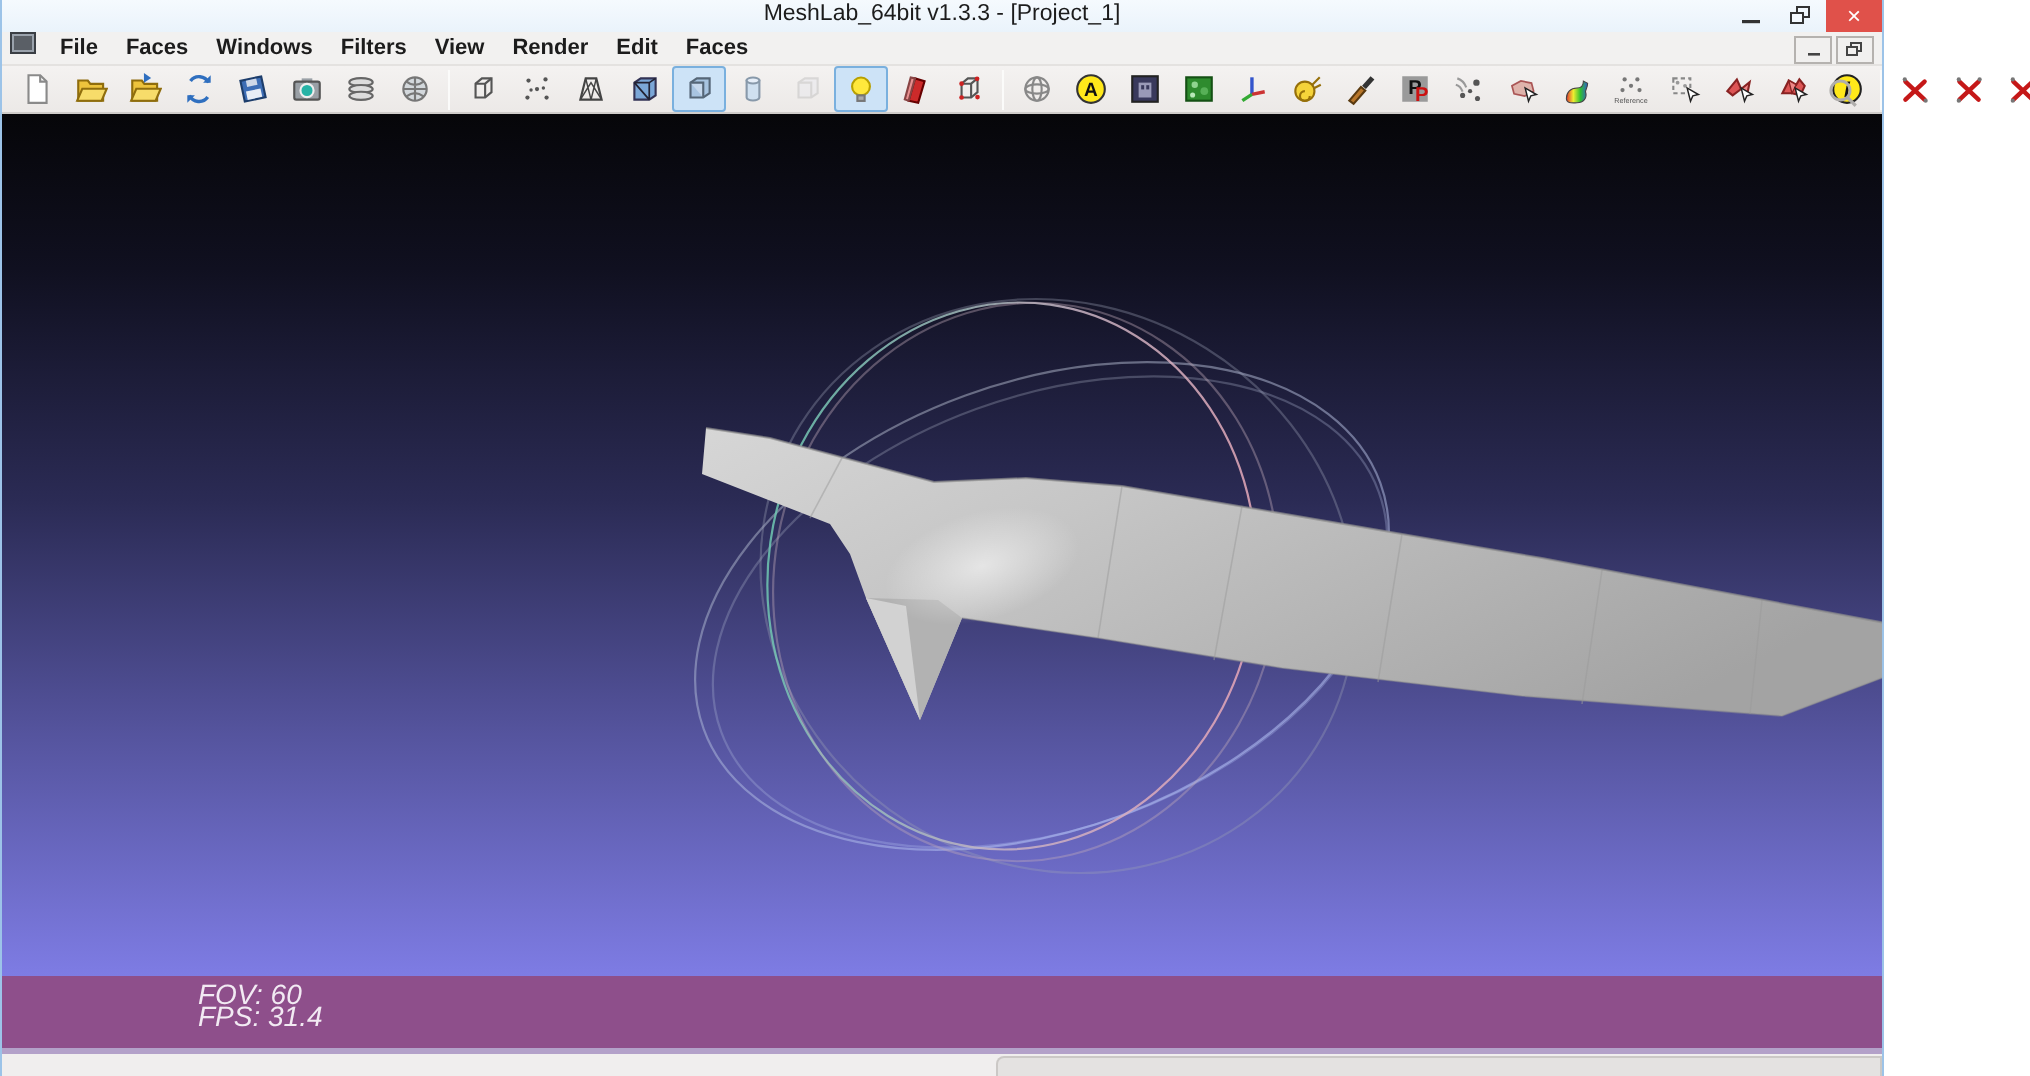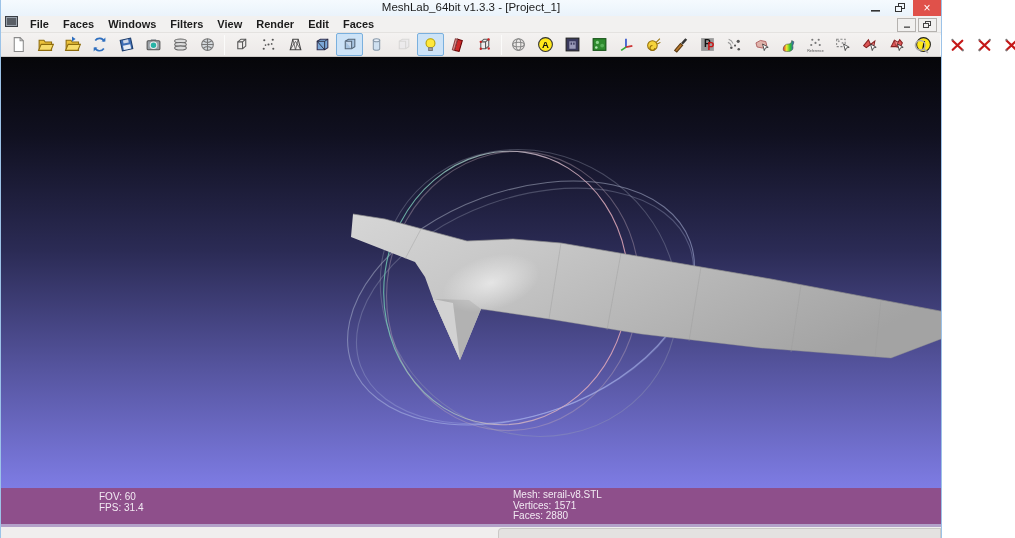--- a/index.html
+++ b/index.html
@@ -30,21 +30,21 @@
   .tbtn.selected{background:#cde3f7;border-color:#7ab0de;}
   .tbtn.disabled{opacity:.45;}
   .tbtn svg{display:block;}
   #search-btn{position:absolute;right:6px;top:2px;}
 
   
   #viewport{position:relative;width:100%;height:431px;background:linear-gradient(180deg,#060609 0%,#101020 18%,#2b2b55 45%,#55549e 72%,#7e7ce4 100%);overflow:hidden;}
   #scene{position:absolute;left:0;top:0;}
 
   
-  #statusstrip{position:relative;height:36px;background:var(--strip-purple,#8e4f8b);color:#f2eaf3;font-size:10px;line-height:10.5px;}
+  #statusstrip{position:relative;height:36px;background:var(--strip-purple,#8e4f8b);color:#f2eaf3;font-size:14px;line-height:10.5px;font-style:italic;}
   .sleft{position:absolute;left:98px;top:4px;}
   .sright{position:absolute;left:512px;top:2px;}
 
   
   #lavline{height:3px;background:#b3a1c9;}
   #bottombar{position:relative;height:11px;background:#f0eeee;}
   #grip-tab{position:absolute;left:497px;right:0;top:1px;height:10px;background:#e4e2e1;border:1px solid #cbc8c6;border-bottom:none;border-radius:4px 0 0 0;}
 </style>
 </head>
 <body>
@@ -444,25 +444,20 @@
         <path d="M974 269 L890 301 L760 291 L640 277 L548 262 L480 252" fill="none" stroke="#8f8f8f" stroke-width="0.8" opacity="0.5"></path>
       </g>
     </svg>
   </div>
 
   <div id="statusstrip">
     <div class="sleft">
       <div>FOV: 60</div>
       <div>FPS:  31.4</div>
     </div>
-    <div class="sright">
-      <div>Mesh: serail-v8.STL</div>
-      <div>Vertices: 1571</div>
-      <div>Faces: 2880</div>
-    </div>
   </div>
 
   <div id="lavline"></div>
   <div id="bottombar">
     <div id="grip-tab"></div>
   </div>
 
 </div>
 
 </body></html>

